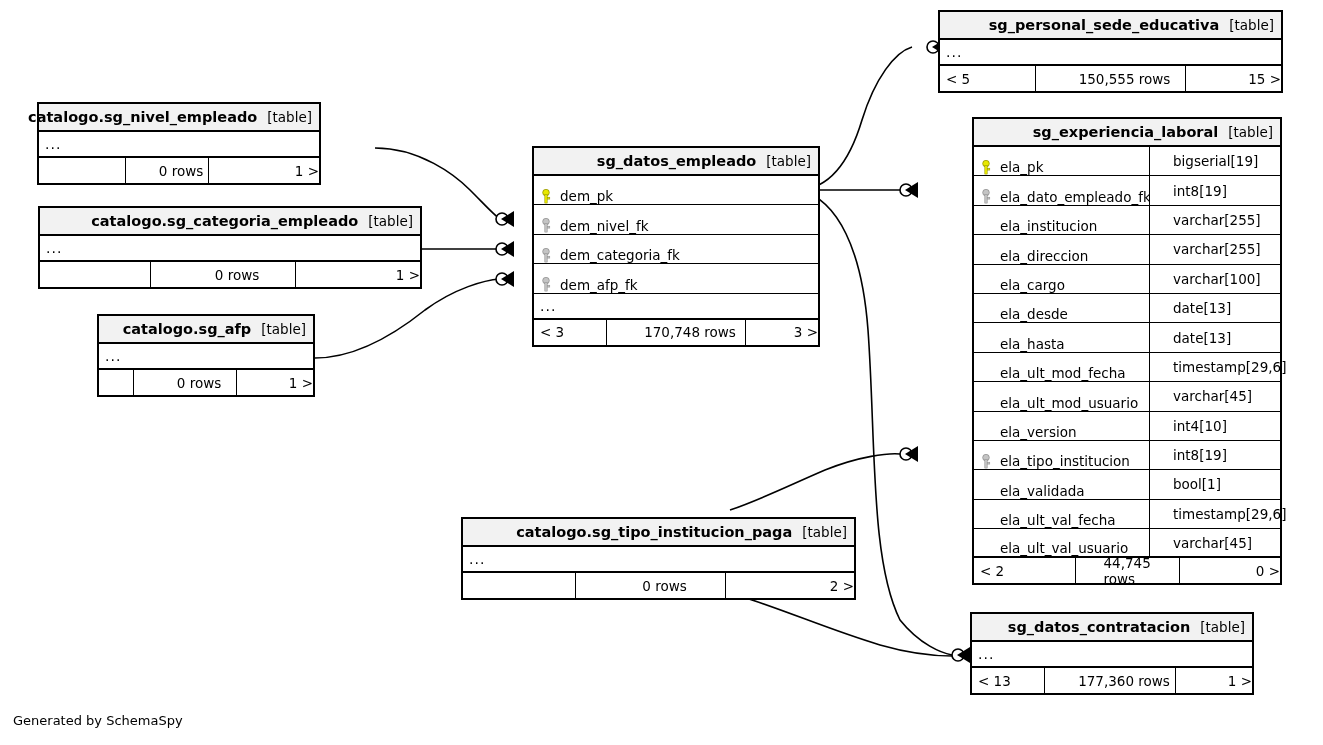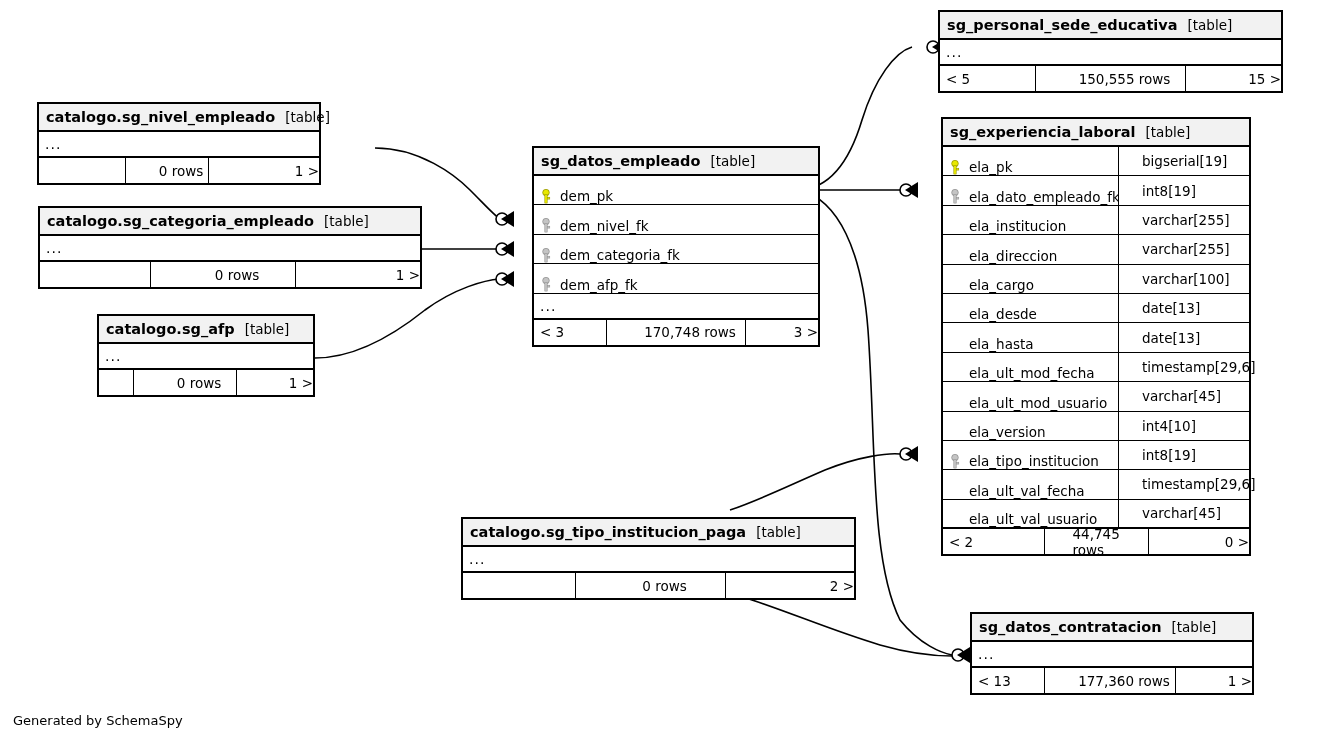--- a/index.html
+++ b/index.html
@@ -34,21 +34,21 @@
     background: #ffffff;
     border: 2px solid #000000;
     box-sizing: border-box;
     z-index: 5;
   }
   .tbl-head {
     background: #f2f2f2;
     border-bottom: 2px solid #000000;
     display: flex;
     align-items: center;
-    justify-content: flex-start;
+    justify-content: flex-end;
     padding: 0 7px;
     box-sizing: border-box;
     height: 28px;
   }
   .tbl-name {
     font-weight: bold;
     font-size: 14.5px;
     white-space: nowrap;
   }
   .tbl-tag {
@@ -205,21 +205,21 @@
       <span class="tbl-tag">[table]</span>
     </div>
     <div class="ellipsis-row">...</div>
     <div class="foot">
       <div class="foot-left" style="width:95px;">&lt; 5</div>
       <div class="foot-mid">150,555 rows</div>
       <div class="foot-right" style="width:95px;">15 &gt;</div>
     </div>
   </div>
 
-  <div class="tbl" style="left:941px; top:117px; width:310px;">
+  <div class="tbl" style="left:972px; top:117px; width:310px;">
     <div class="tbl-head">
       <span class="tbl-name">sg_experiencia_laboral</span>
       <span class="tbl-tag">[table]</span>
     </div>
 
     <div class="col-row">
       <span class="col-name">
         <span class="key">
           <svg width="13" height="15" viewBox="0 0 13 15">
               <circle cx="5" cy="3.6" r="3.3" fill="#e8e800" stroke="#8a8a00" stroke-width="0.7"></circle>
@@ -313,20 +313,27 @@
             </svg>
         </span>
         <span>ela_tipo_institucion</span>
       </span>
       <span class="col-type">int8[19]</span>
     </div>
 
     <div class="col-row">
       <span class="col-name">
           <span class="key"></span>
+          <span>ela_validada</span>
+        </span>
+      <span class="col-type">bool[1]</span>
+    </div>
+    <div class="col-row">
+      <span class="col-name">
+          <span class="key"></span>
           <span>ela_ult_val_fecha</span>
         </span>
       <span class="col-type">timestamp[29,6]</span>
     </div>
     <div class="col-row" style="border-bottom:2px solid #000;">
       <span class="col-name">
           <span class="key"></span>
           <span>ela_ult_val_usuario</span>
         </span>
       <span class="col-type">varchar[45]</span>

